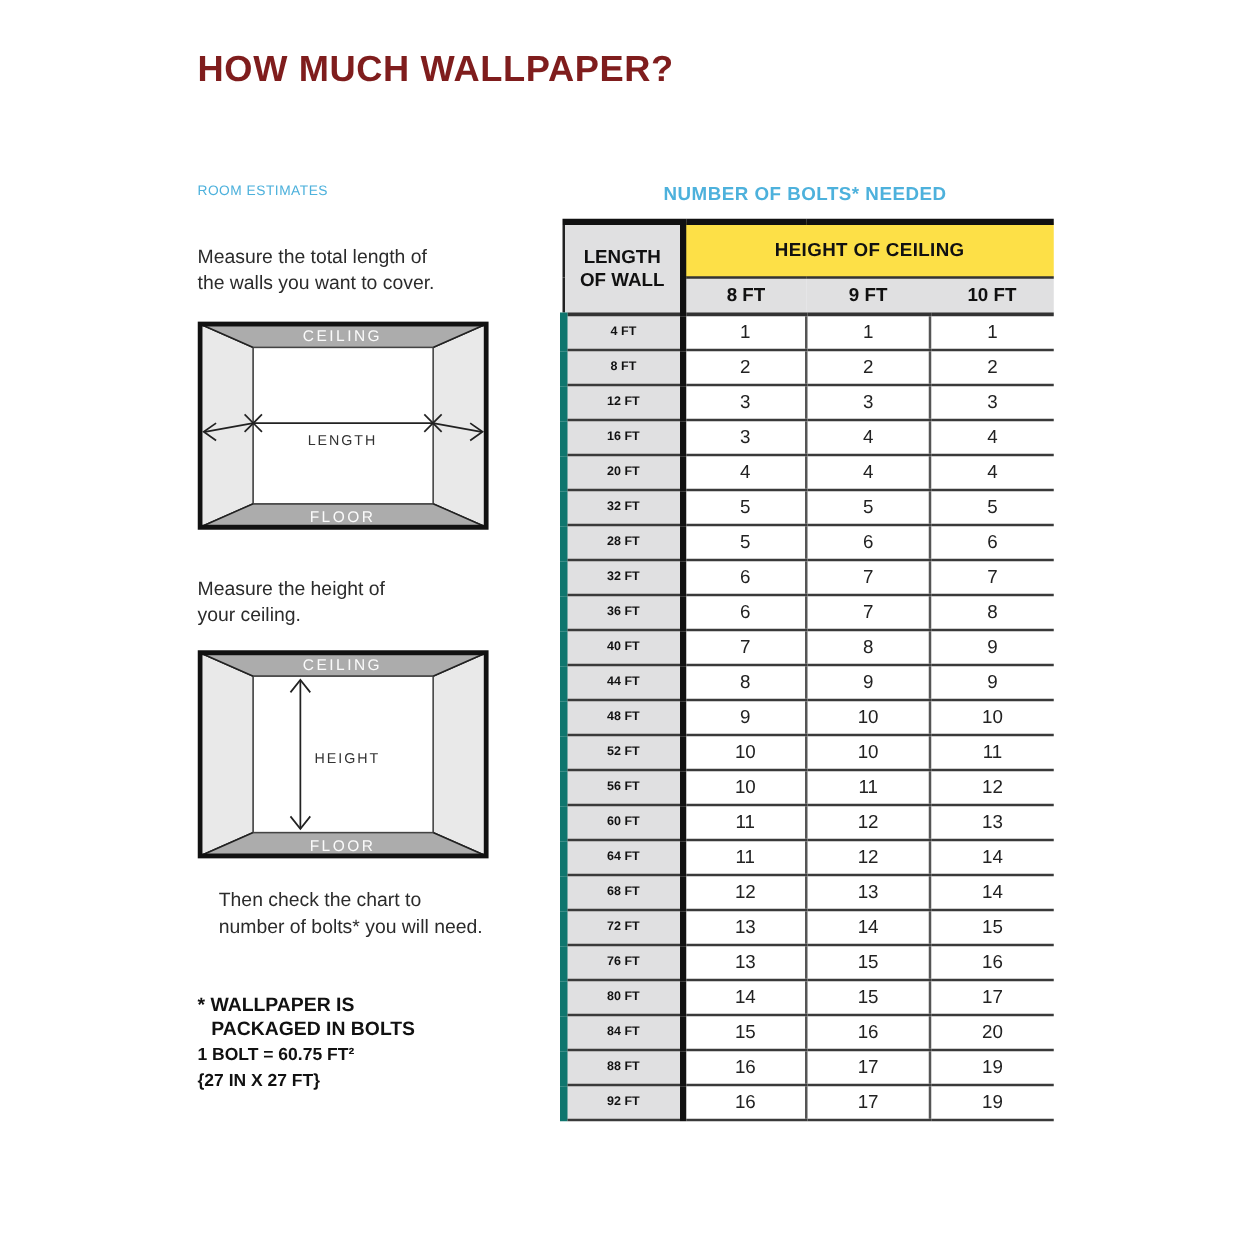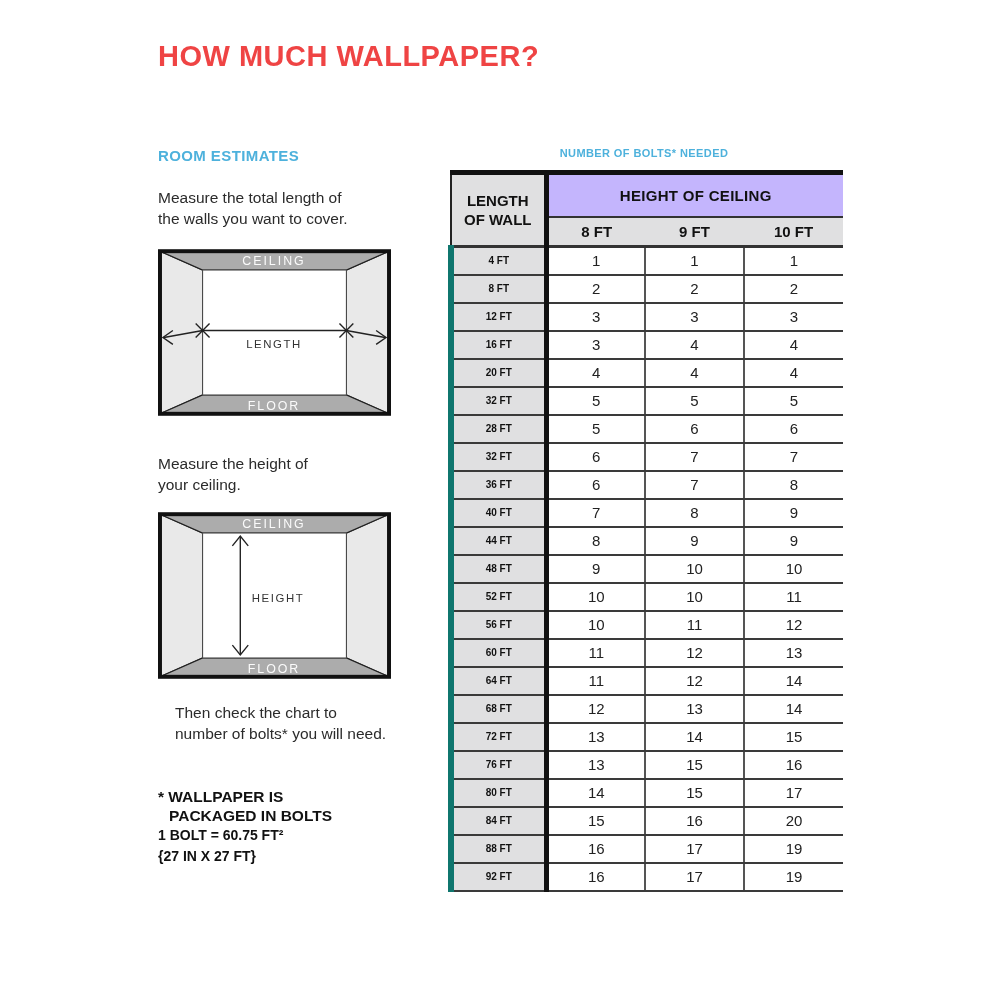--- a/index.html
+++ b/index.html
@@ -4,27 +4,27 @@
 <style>
   * { margin:0; padding:0; box-sizing:border-box; }
   html,body { background:#ffffff; }
   body {
     width:1000px; height:1000px; position:relative; overflow:hidden;
     font-family:"Liberation Sans", sans-serif; color:#2b2b2b;
   }
   .page-title {
     position:absolute; left:158px; top:40px;
     font-size:29px; font-weight:bold; letter-spacing:0.5px;
-    color:#ef4444;
+    color:#7f1d1d;
   }
   
   .left-col { position:absolute; left:158px; top:147px; width:290px; }
   .section-heading {
-    font-size:15px; font-weight:bold; letter-spacing:0.4px;
-    color:#4db1dc; margin-bottom:23px;
+    font-size:11px; font-weight:normal; letter-spacing:0.4px;
+    color:#4db1dc; margin-bottom:36px;
   }
   .step-text { font-size:15.5px; line-height:21px; color:#2b2b2b; }
   .step-text .line { display:block; }
   .room-diagram { display:block; }
   #diagram1 { margin-top:20px; }
   #step2 { margin-top:37px; }
   #diagram2 { margin-top:17px; }
   #step3 { margin-top:23px;margin-left:17px; }
   .footnote {
     margin-top:43px; font-size:15.5px; font-weight:bold;
@@ -41,35 +41,35 @@
     fill:#fbfbfb; font-size:12.5px; letter-spacing:2px;
     font-family:"Liberation Sans", sans-serif;
   }
   .svg-measure-label {
     fill:#333; font-size:11.5px; letter-spacing:1.6px;
     font-family:"Liberation Sans", sans-serif;
   }
   
   .table-col { position:absolute; left:448px; top:147px; width:392px; }
   .table-title {
-    font-size:11px; font-weight:bold; letter-spacing:0.4px;
+    font-size:15px; font-weight:bold; letter-spacing:0.4px;
     color:#4db1dc; text-align:center; margin-bottom:11px;
   }
   table.bolts {
     border-collapse:collapse; width:392px; table-layout:fixed;
     border-top:5px solid #111;
   }
   table.bolts th, table.bolts td { text-align:center; vertical-align:middle; }
   .corner-cell {
     background:#e0e0e1; border-left:2px solid #222; border-right:5px solid #111;
     border-bottom:3px solid #333;
     font-size:15px; font-weight:bold; color:#111; line-height:19px;
   }
   .group-cell {
-    background:#c4b5fd; border-bottom:2px solid #333;
+    background:#fde047; border-bottom:2px solid #333;
     font-size:15px; font-weight:bold; color:#111; height:44px; letter-spacing:0.3px;
   }
   .sub-cell {
     background:#e0e0e1; border-bottom:3px solid #333;
     font-size:15px; font-weight:bold; color:#111; height:30px;
   }
   table.bolts tbody th {
     background:#e0e0e1; border-left:6px solid #0f766e; border-right:5px solid #111;
     border-bottom:2px solid #3a3a3a;
     font-size:10px; font-weight:bold; color:#111; height:28px;

